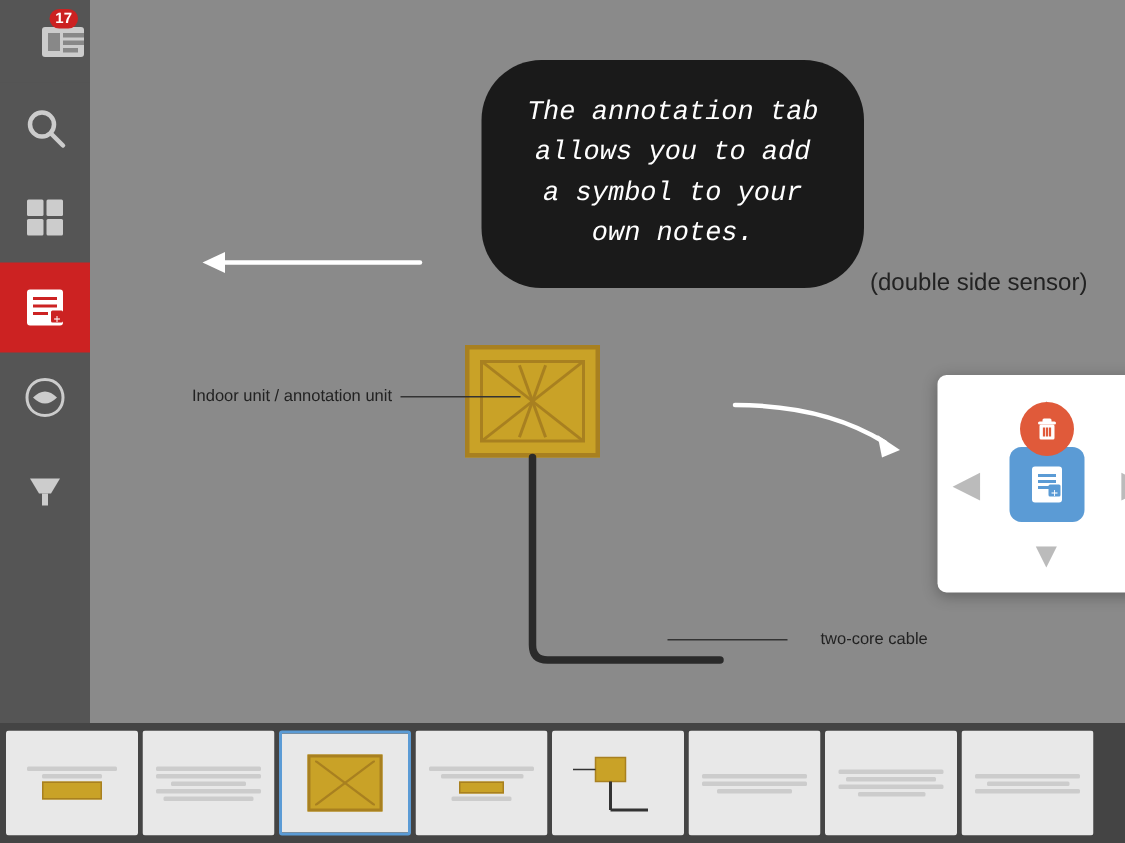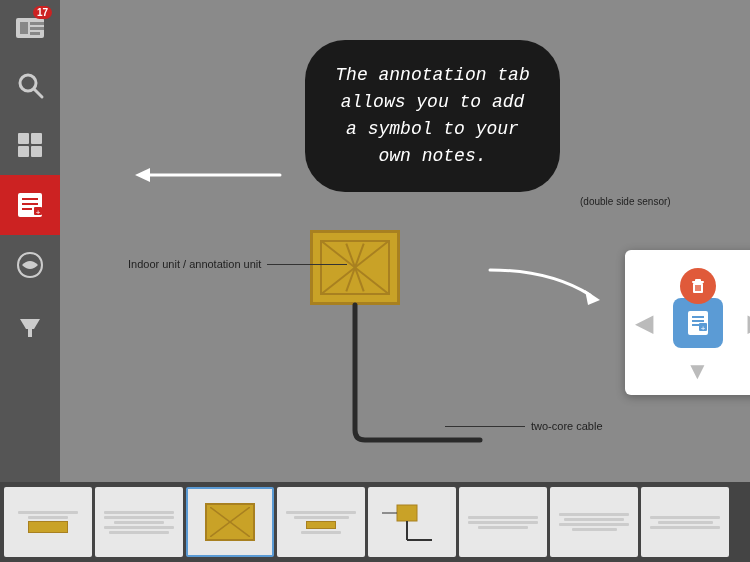--- a/index.html
+++ b/index.html
@@ -42,21 +42,21 @@
     .sidebar-item.active {
       background: #cc2222;
     }
 
     
     .top-bar-item {
       width: 60px;
       height: 55px;
       display: flex;
       align-items: center;
-      justify-content: center;
+      justify-content: flex-end;
       background: #555;
       position: relative;
       cursor: pointer;
     }
 
     .badge {
       position: absolute;
       top: 6px;
       right: 8px;
       background: #cc2222;
@@ -66,21 +66,21 @@
       border-radius: 10px;
       padding: 1px 4px;
       min-width: 16px;
       text-align: center;
     }
 
     
     #annotation-bubble {
       position: absolute;
       top: 40px;
-      left: 200px;
+      left: 216px;
       width: 300px;
       z-index: 10;
       padding-left: 45px;
     }
 
     .bubble-shape {
       background: #1a1a1a;
       border-radius: 40px;
       padding: 22px 28px;
       position: relative;
@@ -169,30 +169,30 @@
     
     .label-cable {
       position: absolute;
       top: 420px;
       left: 385px;
       color: #222;
       font-size: 11px;
       white-space: nowrap;
       display: flex;
       align-items: center;
-      gap: 6px;
+      gap: 22px;
     }
 
     
     .label-sensor {
       position: absolute;
-      top: 196px;
+      top: 180px;
       left: 520px;
       color: #222;
-      font-size: 10px;
+      font-size: 16px;
       white-space: nowrap;
     }
 
     
     #symbol-popup {
       position: absolute;
       top: 250px;
       left: 565px;
       width: 145px;
       height: 145px;

